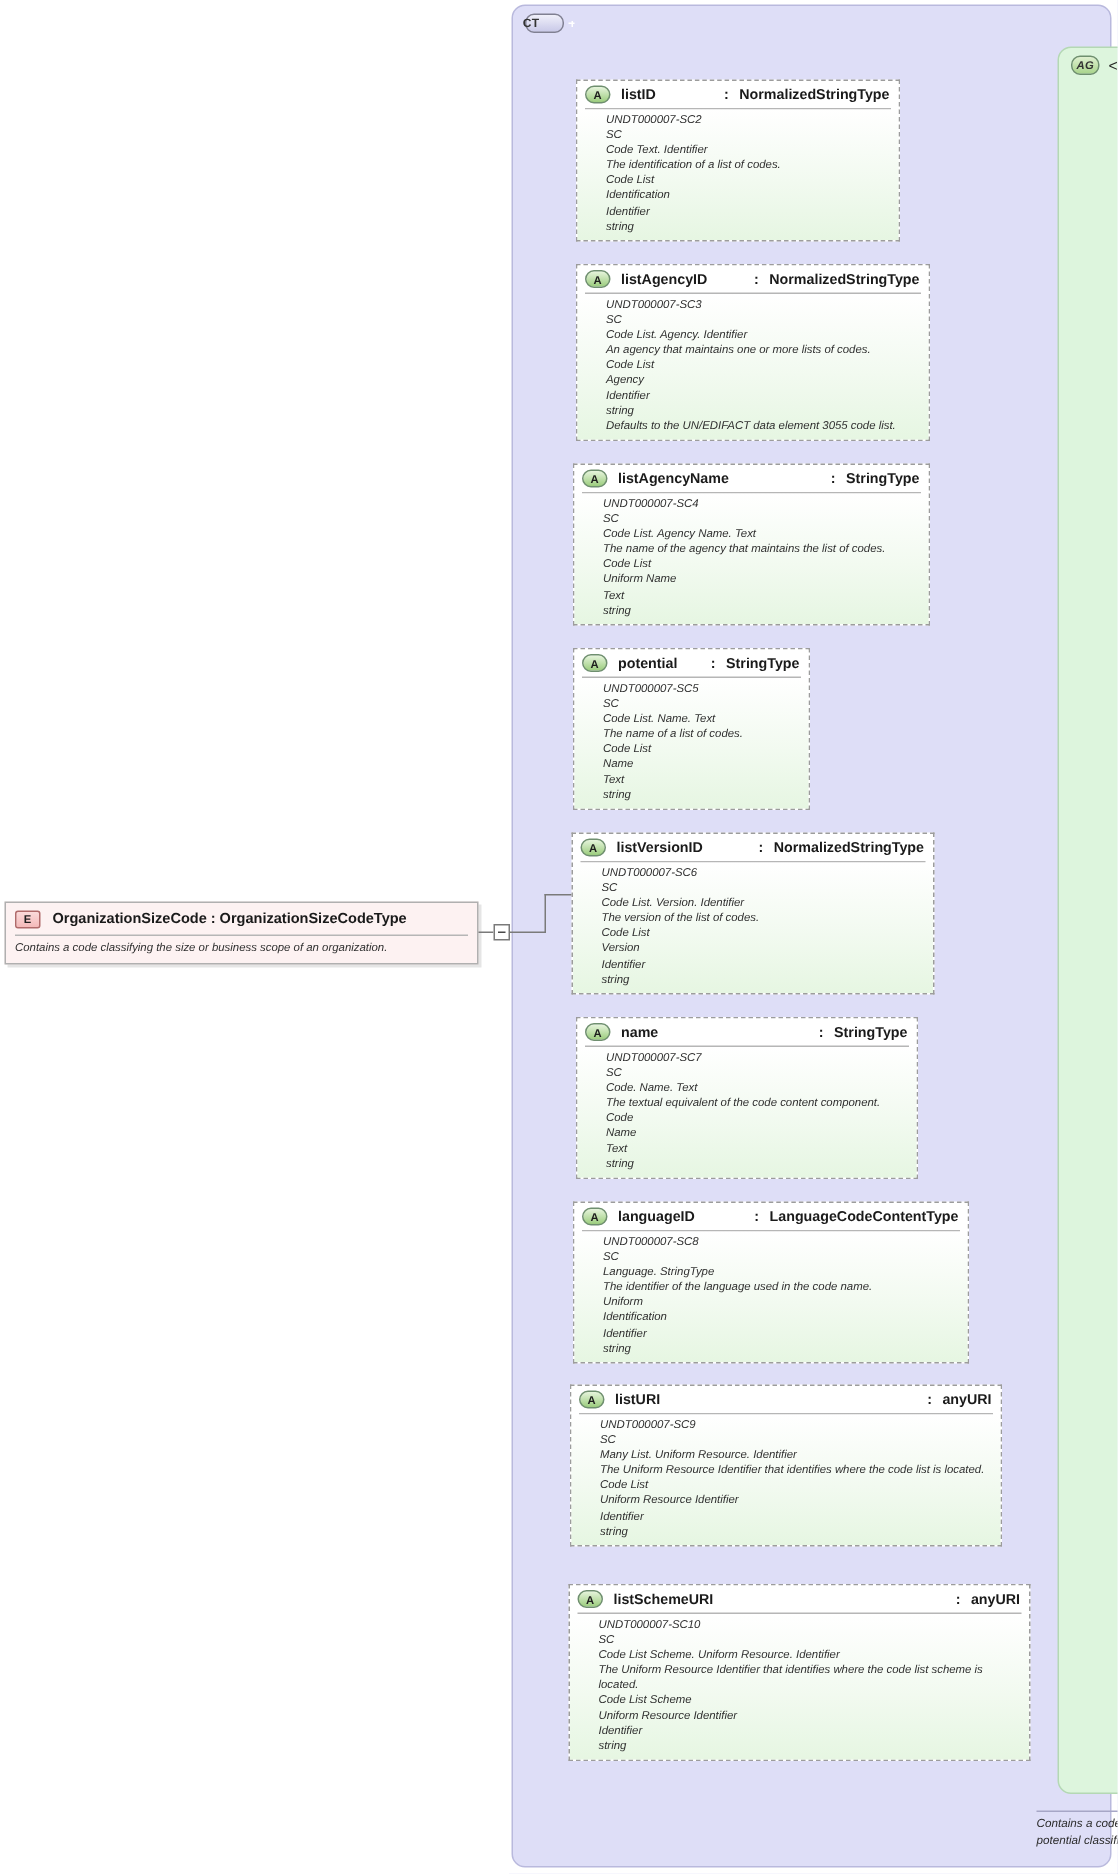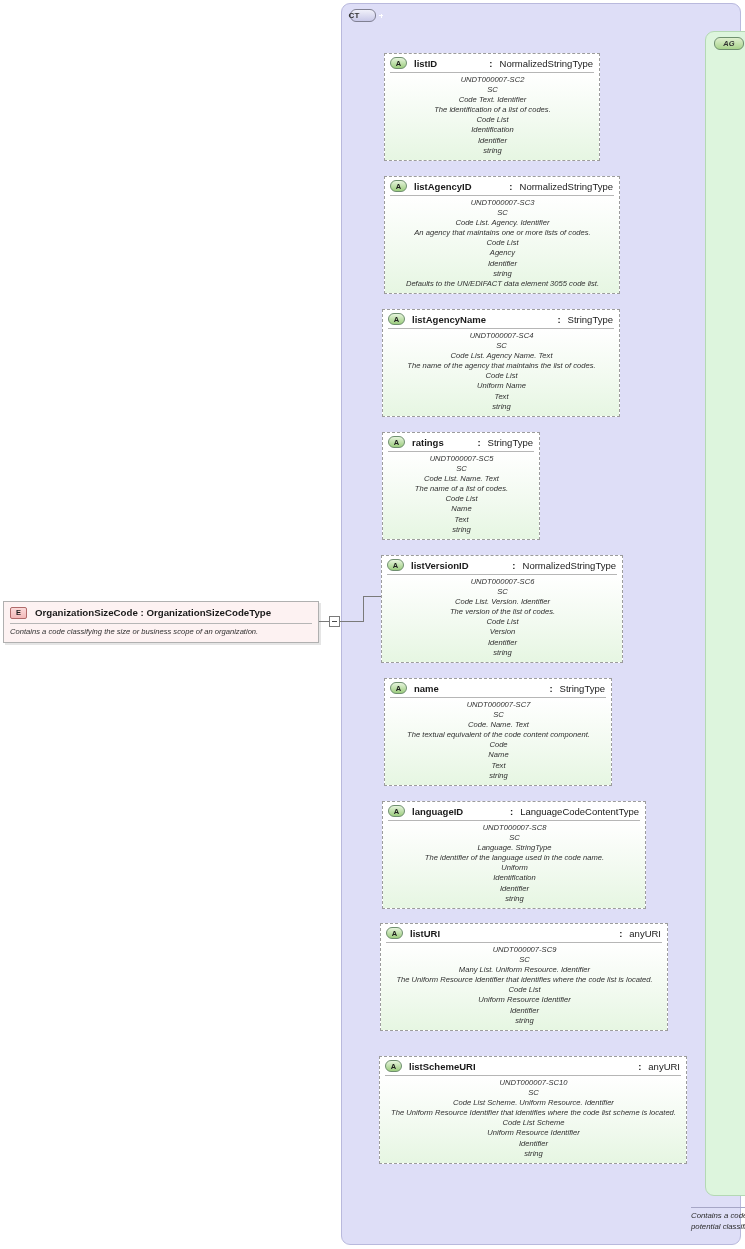--- a/index.html
+++ b/index.html
@@ -104,21 +104,21 @@
     position: absolute;
     left: 8px;
     top: 5px;
     display: flex;
     align-items: center;
     gap: 6px;
     white-space: nowrap;
     z-index: 2;
   }
   .badge-ag {
-    width: 30px;
+    width: 19px;
     height: 13px;
     border: 1px solid #6f8f6f;
     border-radius: 6px;
     background: linear-gradient(#dff0d0, #a9d48c);
     font-size: 7.5px;
     font-style: italic;
   }
   .ag-title {
     font-size: 10.5px;
     color: #222;
@@ -159,33 +159,32 @@
   }
   .attr-sep {
     font-size: 9.5px;
     font-weight: bold;
     color: #1a1a1a;
     margin-left: auto;
     padding-left: 6px;
   }
   .attr-type {
     font-size: 9.5px;
-    font-weight: normal;
+    font-weight: bold;
     color: #1a1a1a;
     text-align: center;
   }
   .attr-head-rule {
     height: 1px;
     background: #b6b6b6;
     margin: 0 5px;
   }
   .attr-body {
-    padding: 2px 5px 4px 6px;
+    padding: 2px 5px 4px 19px;
     background: linear-gradient(to bottom, #ffffff 0%, #f2faf0 55%, #e6f6e2 100%);
-    text-align: center;
   }
   .attr-body .line {
     font-size: 7.6px;
     font-style: italic;
     color: #303030;
     line-height: 10.1px;
     white-space: normal;
   }
 
   
@@ -362,21 +361,21 @@
         <div class="line">The name of the agency that maintains the list of codes.</div>
         <div class="line">Code List</div>
         <div class="line">Uniform Name</div>
         <div class="line">Text</div>
         <div class="line">string</div>
       </div>
     </div>
     <div class="attr" style="left: 382px; top: 432px; width: 158px;">
       <div class="attr-head">
         <span class="badge badge-a">A</span>
-        <span class="attr-name">ratings</span>
+        <span class="attr-name">potential</span>
         <span class="attr-sep">:</span>
         <span class="attr-type">StringType</span>
       </div>
       <div class="attr-head-rule"></div>
       <div class="attr-body">
         <div class="line">UNDT000007-SC5</div>
         <div class="line">SC</div>
         <div class="line">Code List. Name. Text</div>
         <div class="line">The name of a list of codes.</div>
         <div class="line">Code List</div>

